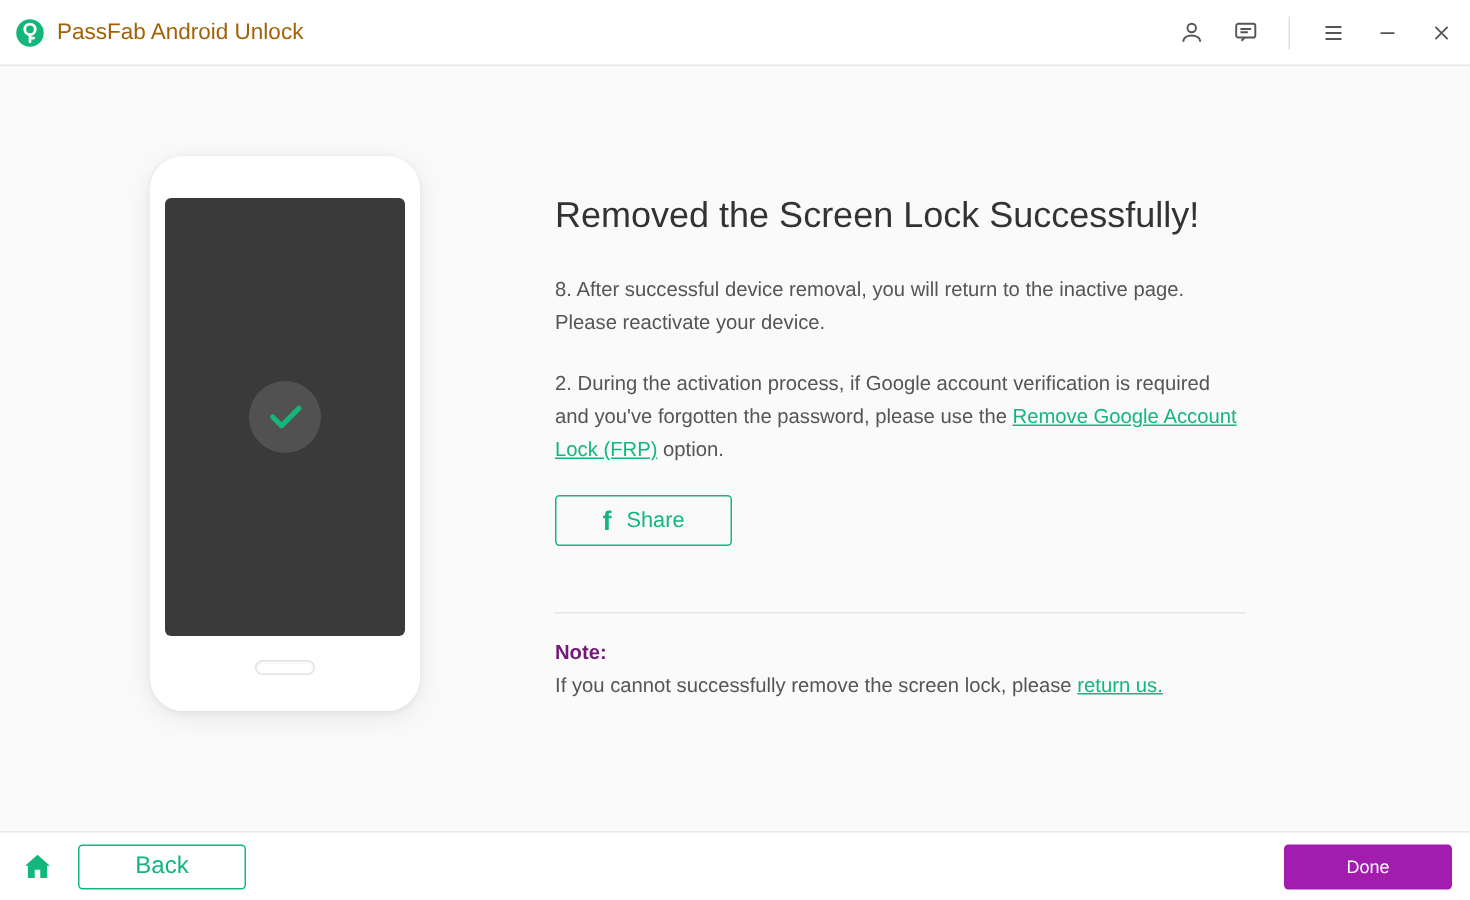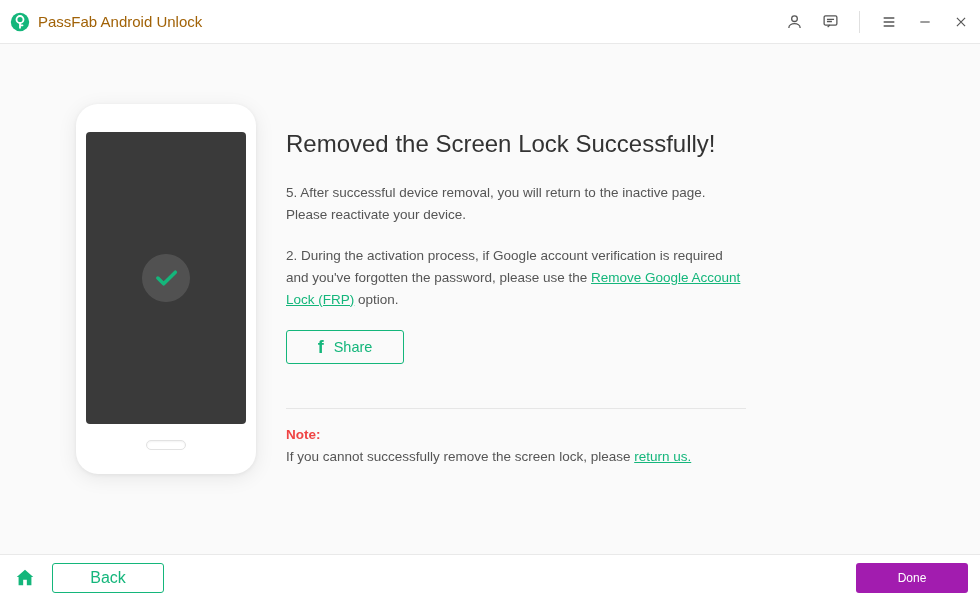--- a/index.html
+++ b/index.html
@@ -51,21 +51,22 @@
       width: 1px;
       height: 22px;
       background: #e0e0e0;
       margin: 0 2px;
     }
     
     .content {
       flex: 1;
       display: flex;
       align-items: center;
-      padding: 0 36px;
+      padding: 0 60px;
+      gap: 60px;
       background: #fafafa;
     }
     .phone-illustration {
       flex-shrink: 0;
       width: 210px;
       height: 390px;
       position: relative;
       margin-left: 40px;
     }
     .phone-body {
@@ -146,21 +147,21 @@
       font-family: Arial;
     }
     .hr {
       height: 1px;
       background: #e6e6e6;
       margin-bottom: 18px;
     }
     .note-label {
       font-weight: bold;
       font-size: 13.5px;
-      color: #ef4444;
+      color: #701a75;
       margin-bottom: 4px;
     }
     .note-text {
       font-size: 13.5px;
       color: #555;
       line-height: 1.6;
     }
     
     .footer {
       height: 46px;
@@ -256,21 +257,21 @@
             <path d="M5 12l5 5L20 7"></path>
           </svg>
         </div>
       </div>
       <div class="phone-home"></div>
     </div>
   </div>
 
   <div class="text-block">
     <h1 class="heading">Removed the Screen Lock Successfully!</h1>
-    <p class="para">5. After successful device removal, you will return to the inactive page. Please reactivate your device.</p>
+    <p class="para">8. After successful device removal, you will return to the inactive page. Please reactivate your device.</p>
     <p class="para">
       <span>2. During the activation process, if Google account verification is required and you've forgotten the password, please use the </span><a href="#">Remove Google Account Lock (FRP)</a><span> option.</span>
     </p>
     <button class="share-btn">
       <span class="f-icon">f</span>
       <span>Share</span>
     </button>
     <div class="hr"></div>
     <div class="note-label">Note:</div>
     <div class="note-text">

